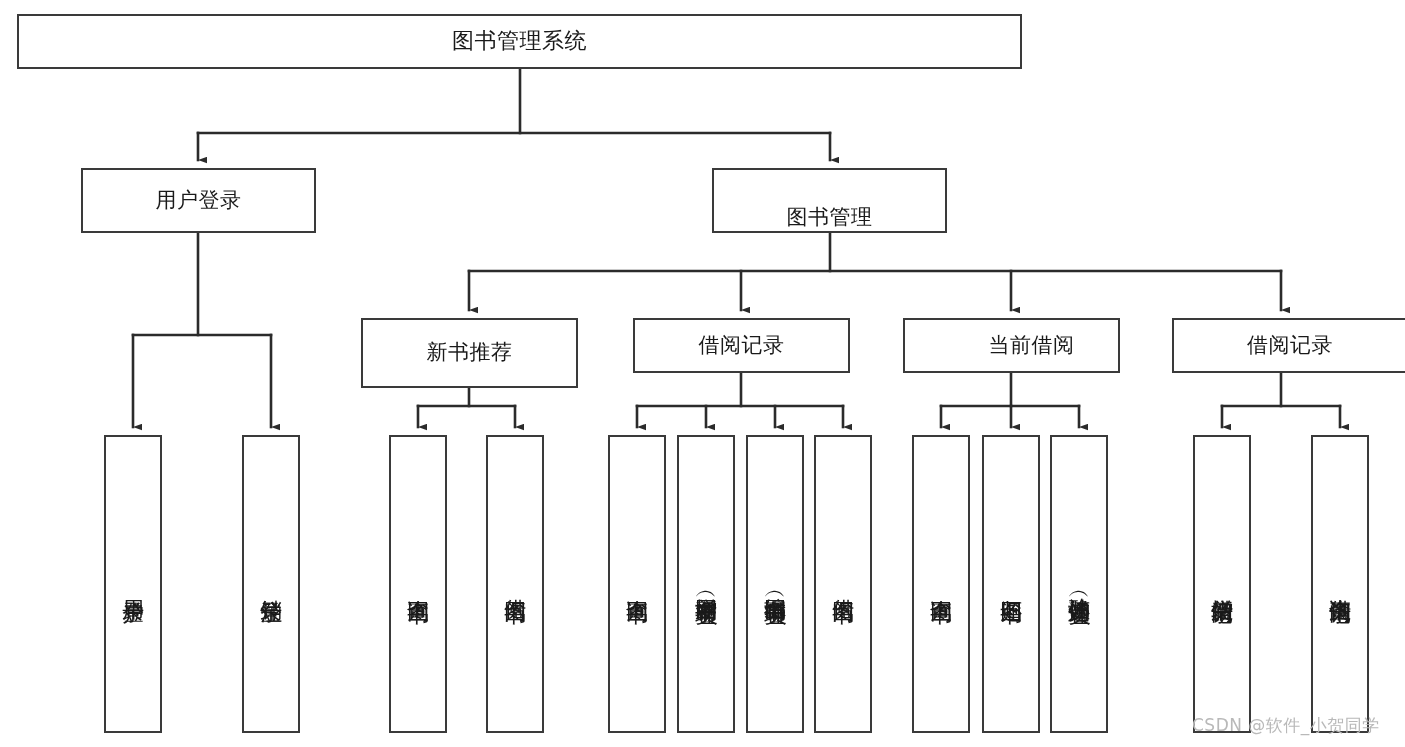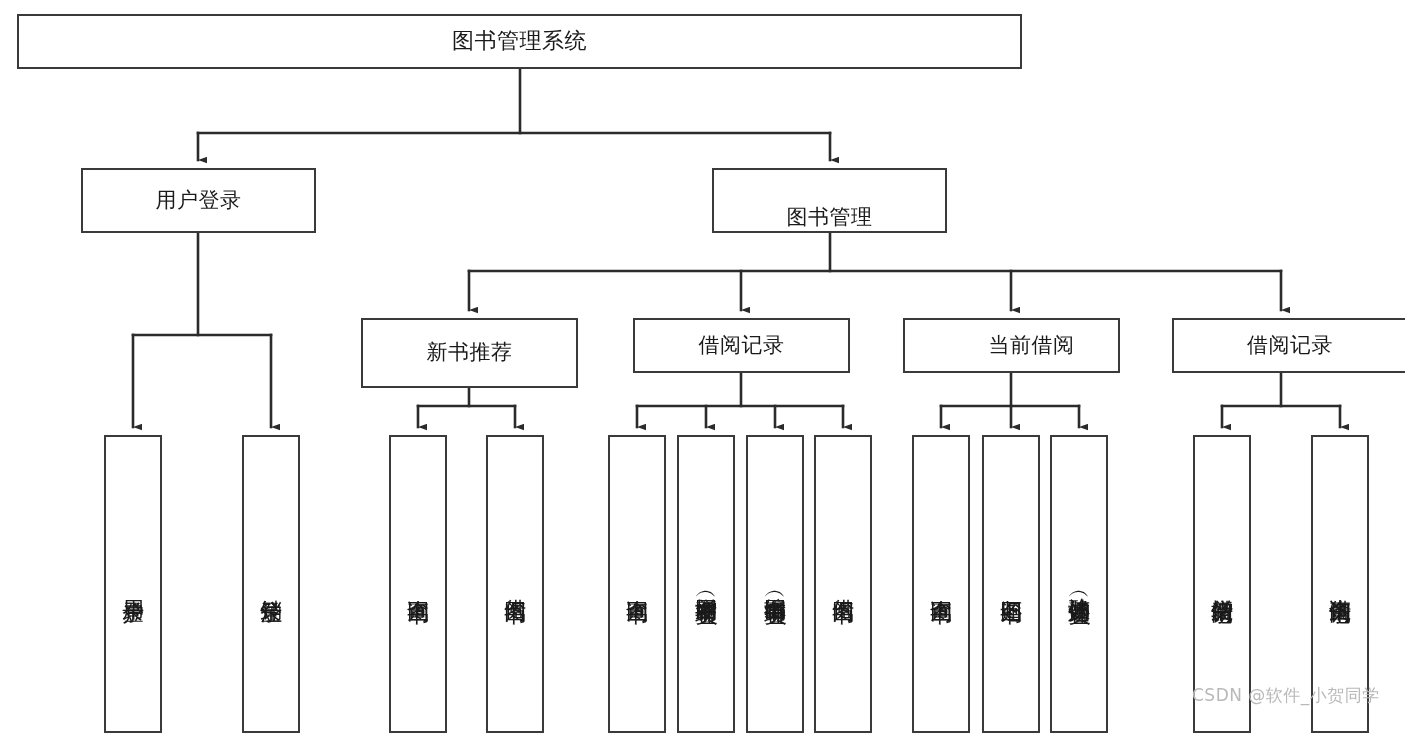--- a/index.html
+++ b/index.html
@@ -203,15 +203,15 @@
   </div>
 
   <div class="node v" style="left:1193px; top:435px; width:58px; height:298px;">
     <span class="label">新增借阅记录</span>
   </div>
 
   <div class="node v" style="left:1311px; top:435px; width:58px; height:298px;">
     <span class="label">查询借阅记录</span>
   </div>
 
-  <div class="watermark" style="left:1192px; top:684px;">CSDN @软件_小贺同学</div>
+  <div class="watermark" style="left:1192px; top:714px;">CSDN @软件_小贺同学</div>
 
 </div>
 
 </body></html>

